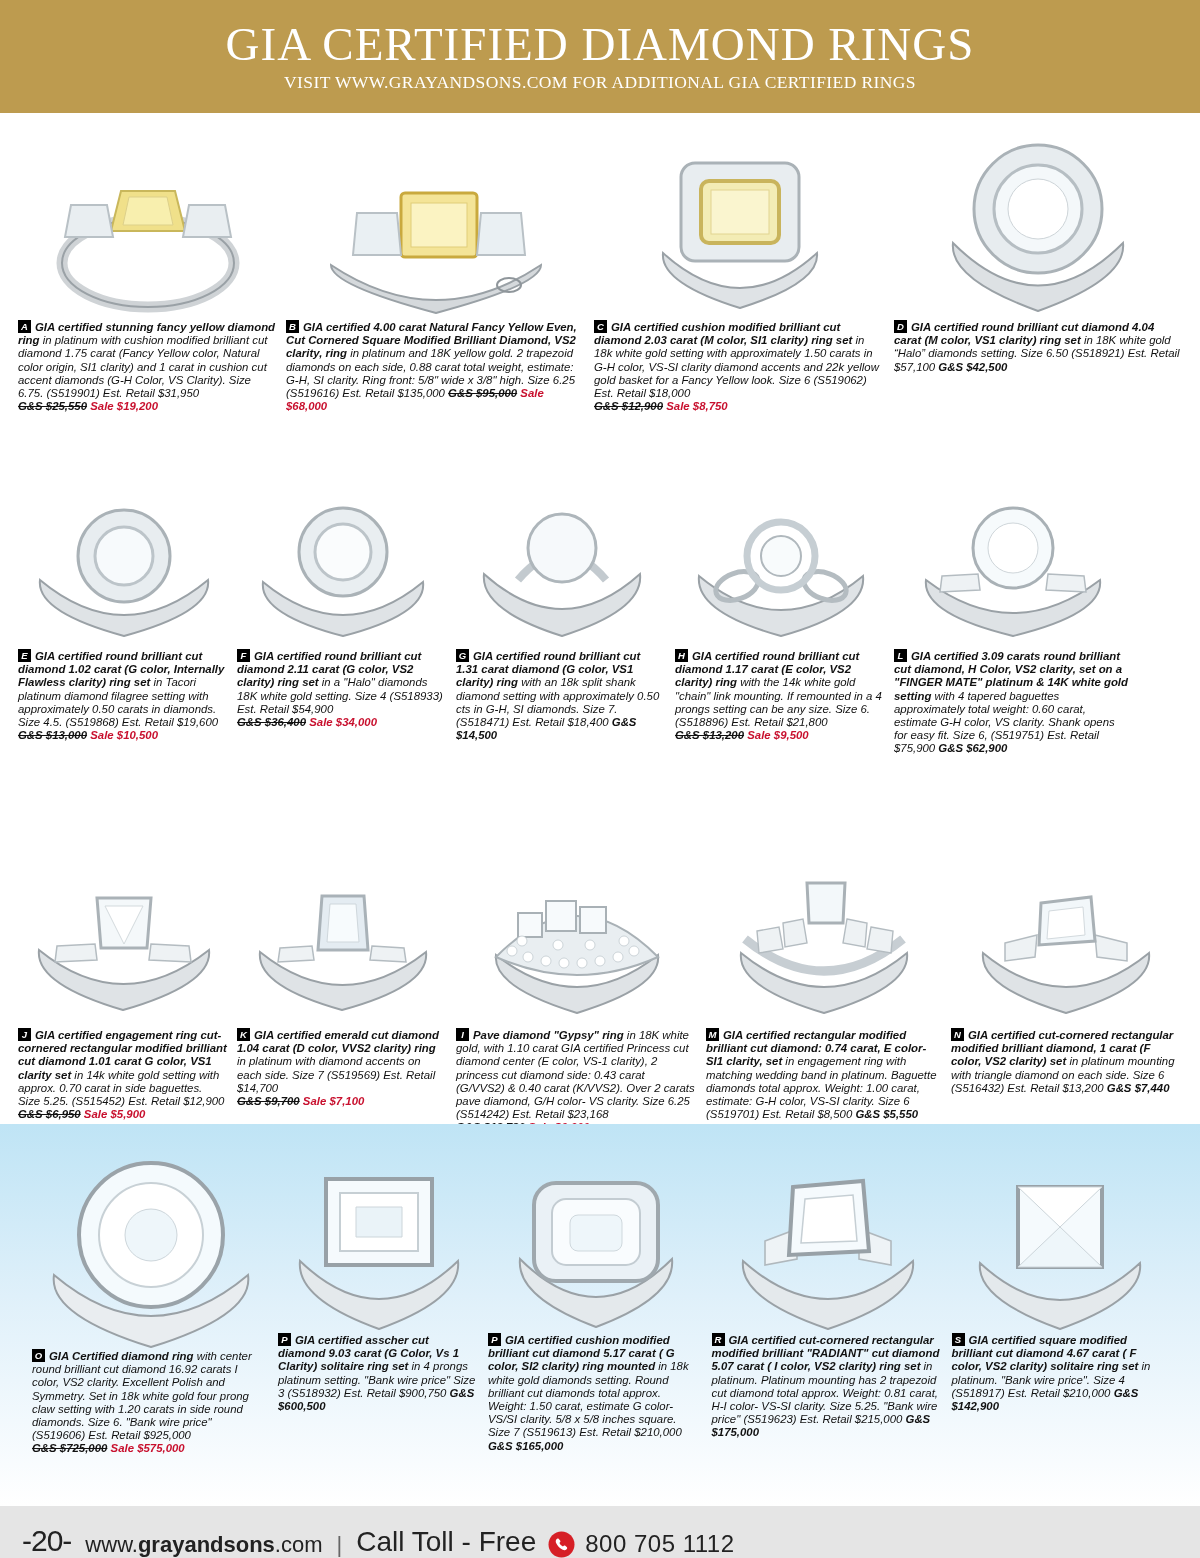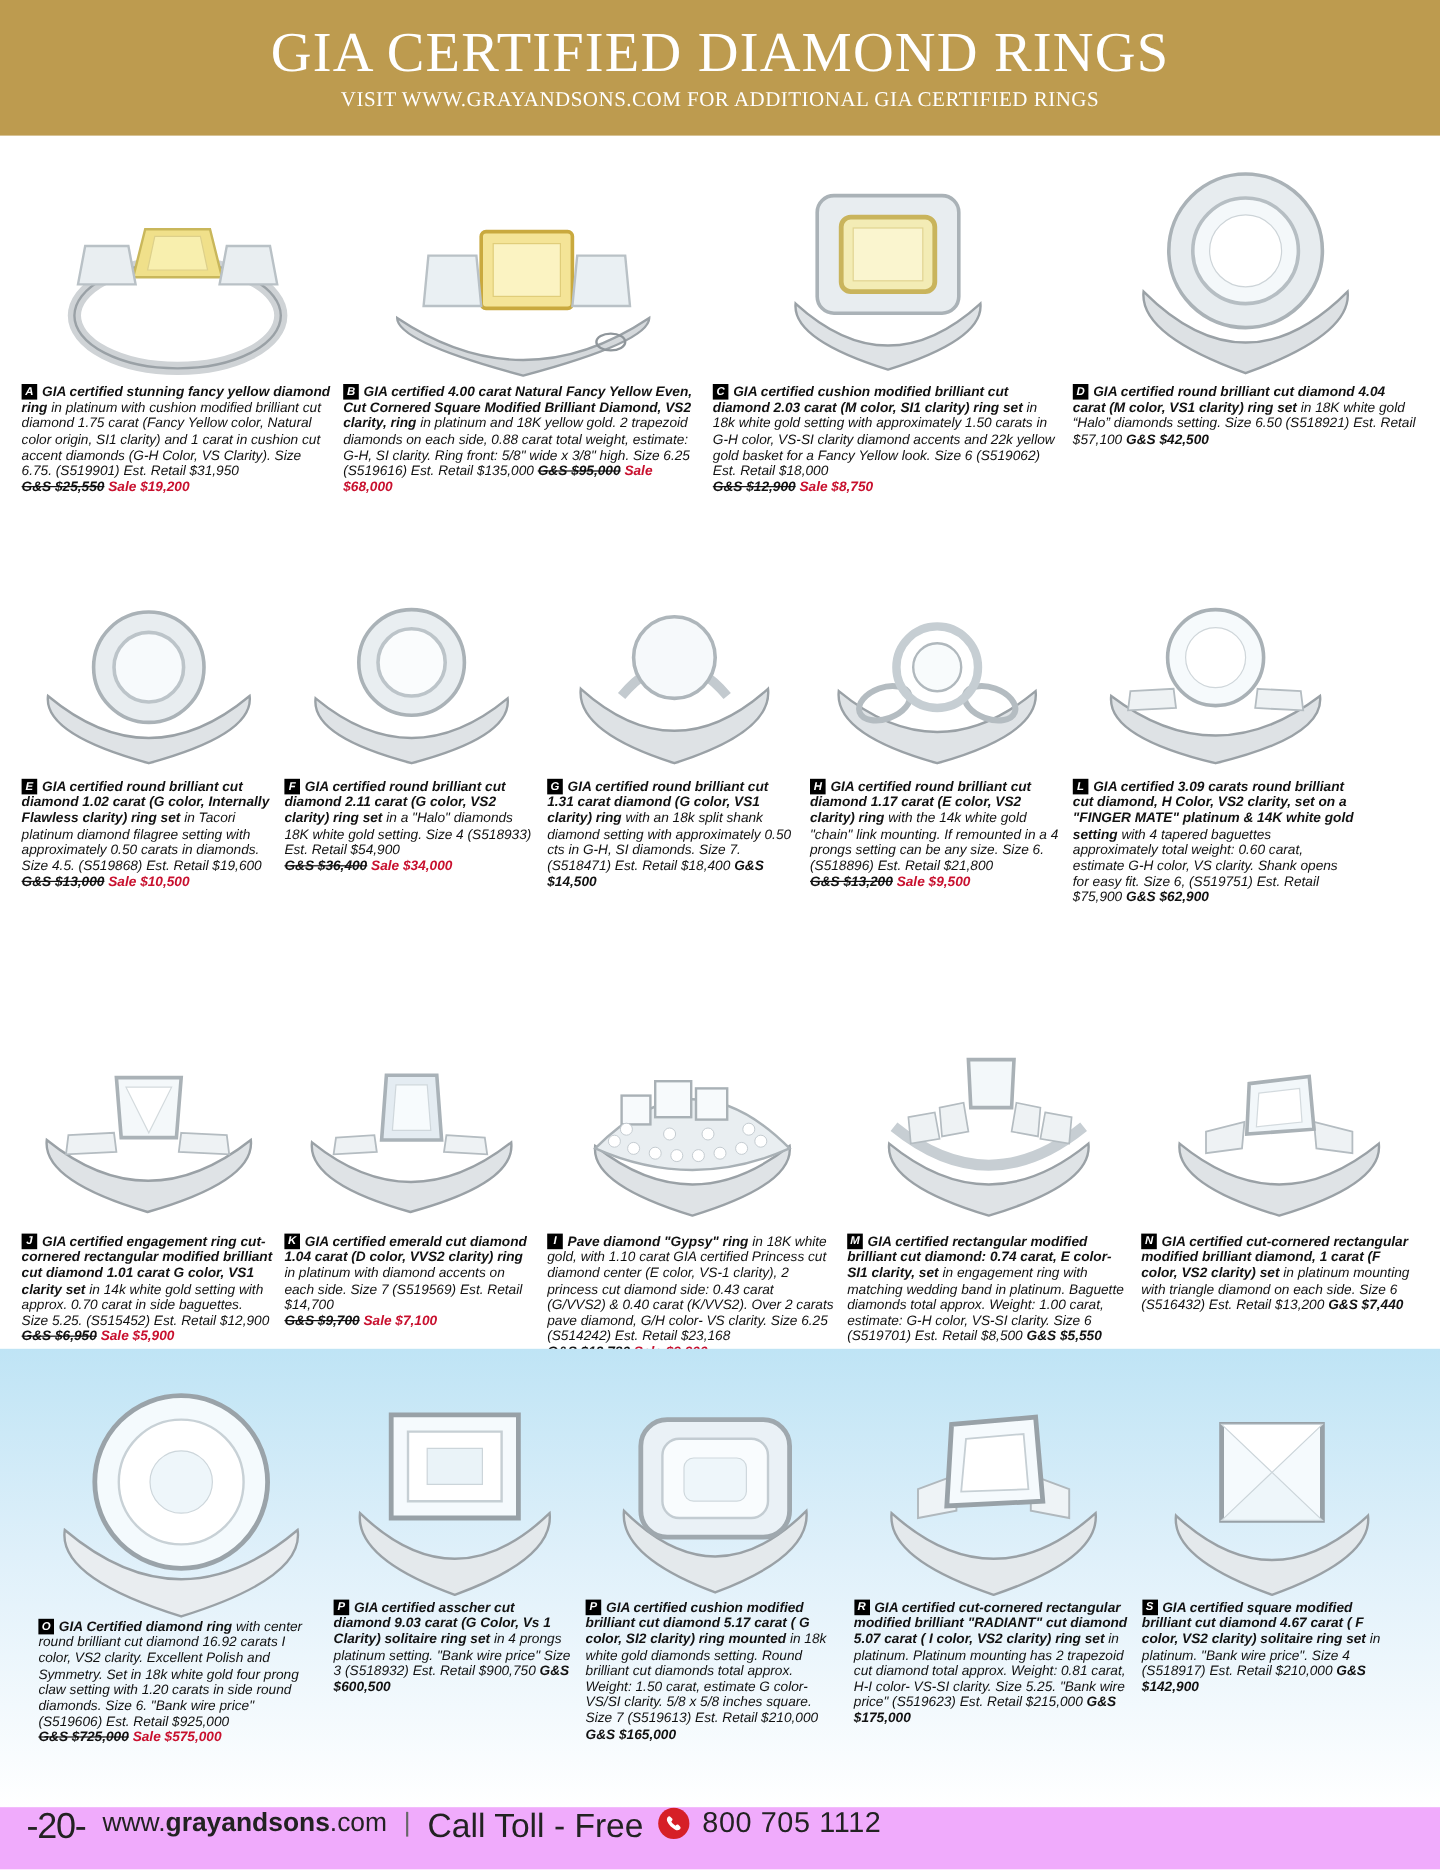--- a/index.html
+++ b/index.html
@@ -74,24 +74,24 @@
     position:absolute;
     left:0; width:1200px;
     background:linear-gradient(180deg,#bfe4f5 0%, #dff0fa 45%, #ffffff 100%);
   }
 
   
   .footer {
     position:absolute;
     bottom:0; left:0;
     width:1200px; height:52px;
-    display:flex; align-items:flex-start;
+    display:flex; align-items:flex-end;
     padding-left:22px;
     font-size:22px;
-    background:#f0abfc;
+    background:#e5e5e5;
   }
   .pagenum { font-size:30px; letter-spacing:-1px; color:#222; }
   .footer .site { margin-left:14px; font-size:22px; color:#222; }
   .footer .site .b1 { font-weight:bold; }
   .footer .divider { margin:0 14px; color:#666; }
   .footer .calltoll { font-size:28px; color:#222; }
   .phone-icon {
     display:inline-block; width:27px; height:27px;
     margin:0 10px 0 12px; vertical-align:-6px;
   }

